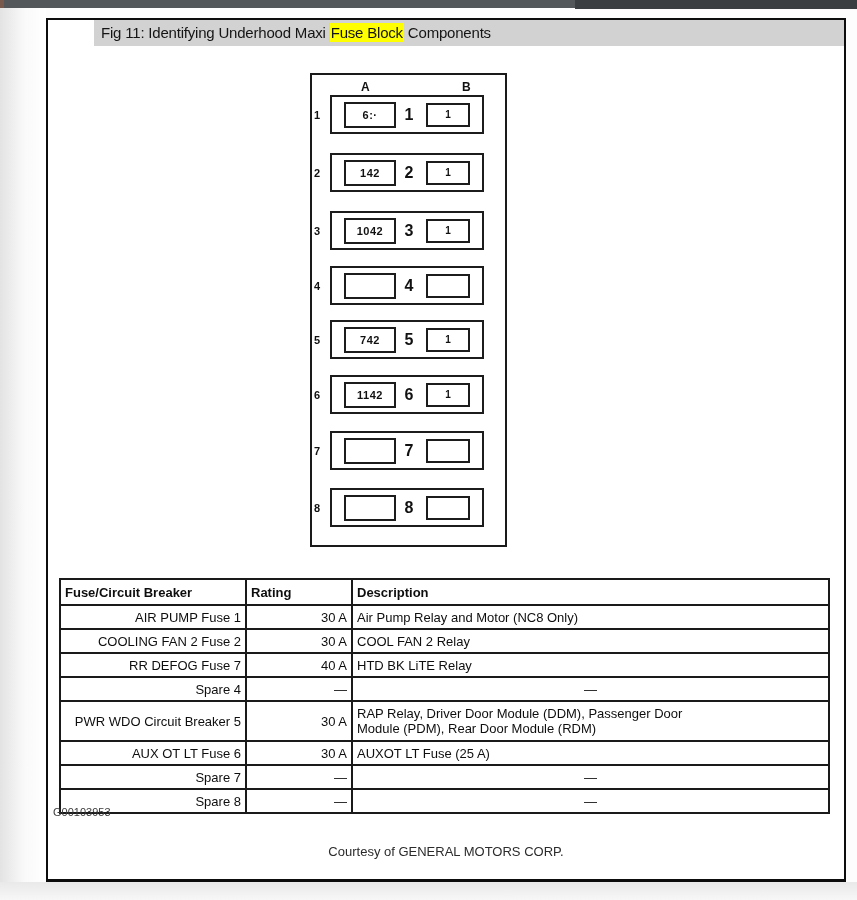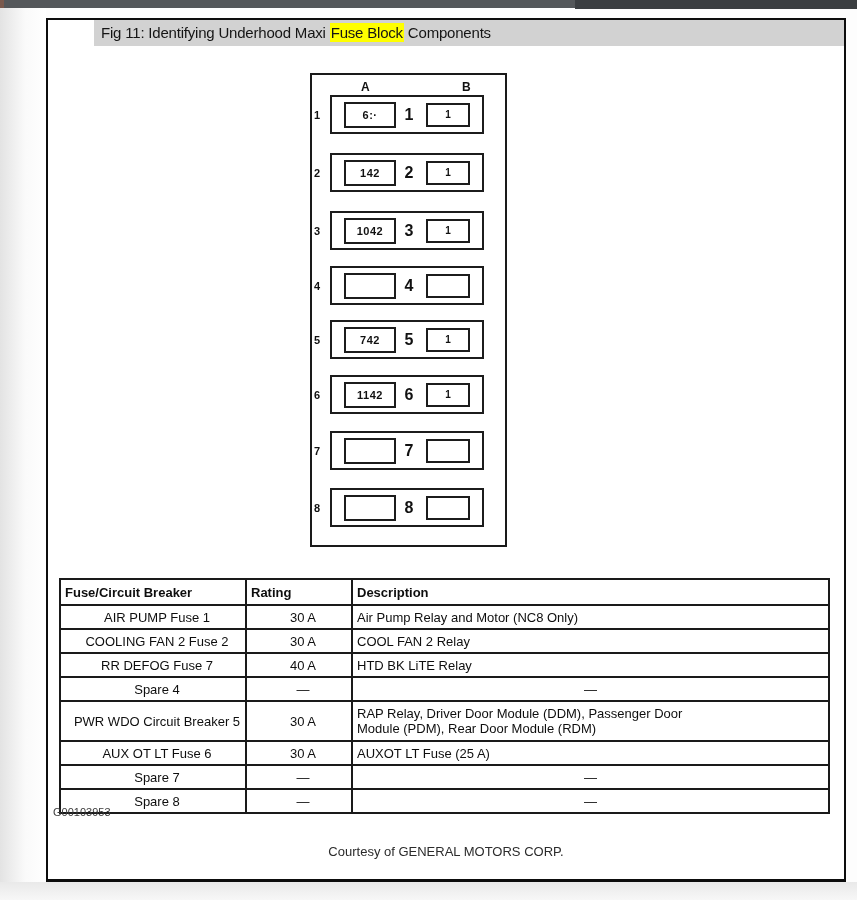--- a/index.html
+++ b/index.html
@@ -48,21 +48,21 @@
   .boxb { position:absolute; left:94px; top:6px; width:40px; height:20px;
     border:2px solid #1c1c1c; text-align:center; font-weight:bold;
     font-size:10px; line-height:20px; }
 
   
   .fusetable { position:absolute; left:11px; top:558px; width:769px;
     border-collapse:collapse; table-layout:fixed; font-size:13px; color:#0e0e0e; }
   .fusetable th, .fusetable td { border:2px solid #1a1a1a; padding:2px 4px; }
   .fusetable th { font-weight:bold; height:20px; text-align:left; }
   .fusetable td { height:18px; }
-  td.c { text-align:center;padding-left:12px; }
+  td.c { text-align:right;padding-left:12px; }
   td.desc { text-align:left; }
   td.desc.c { text-align:center; padding-left:4px; }
   td.pad-r { padding-right:110px; }
   tr.tall td { height:34px; }
 
   .figure-id { position:absolute; left:5px; top:786px; font-size:11px; color:#3a3a3a; }
   .courtesy { position:absolute; left:0; top:824px; width:100%; text-align:center;
     font-size:13px; color:#2b2b2b; }
 </style>
 </head>

